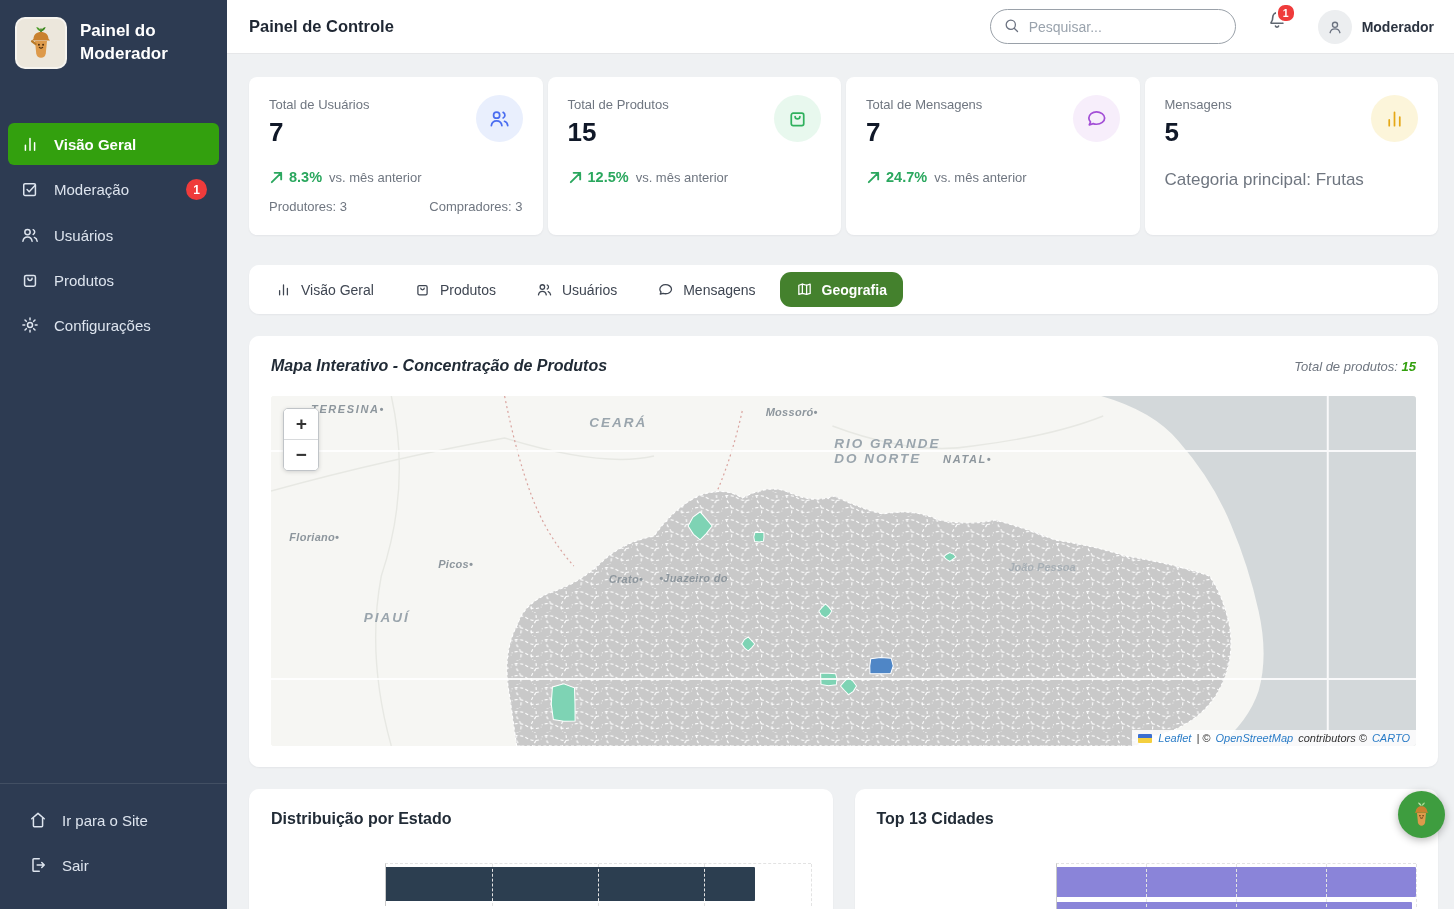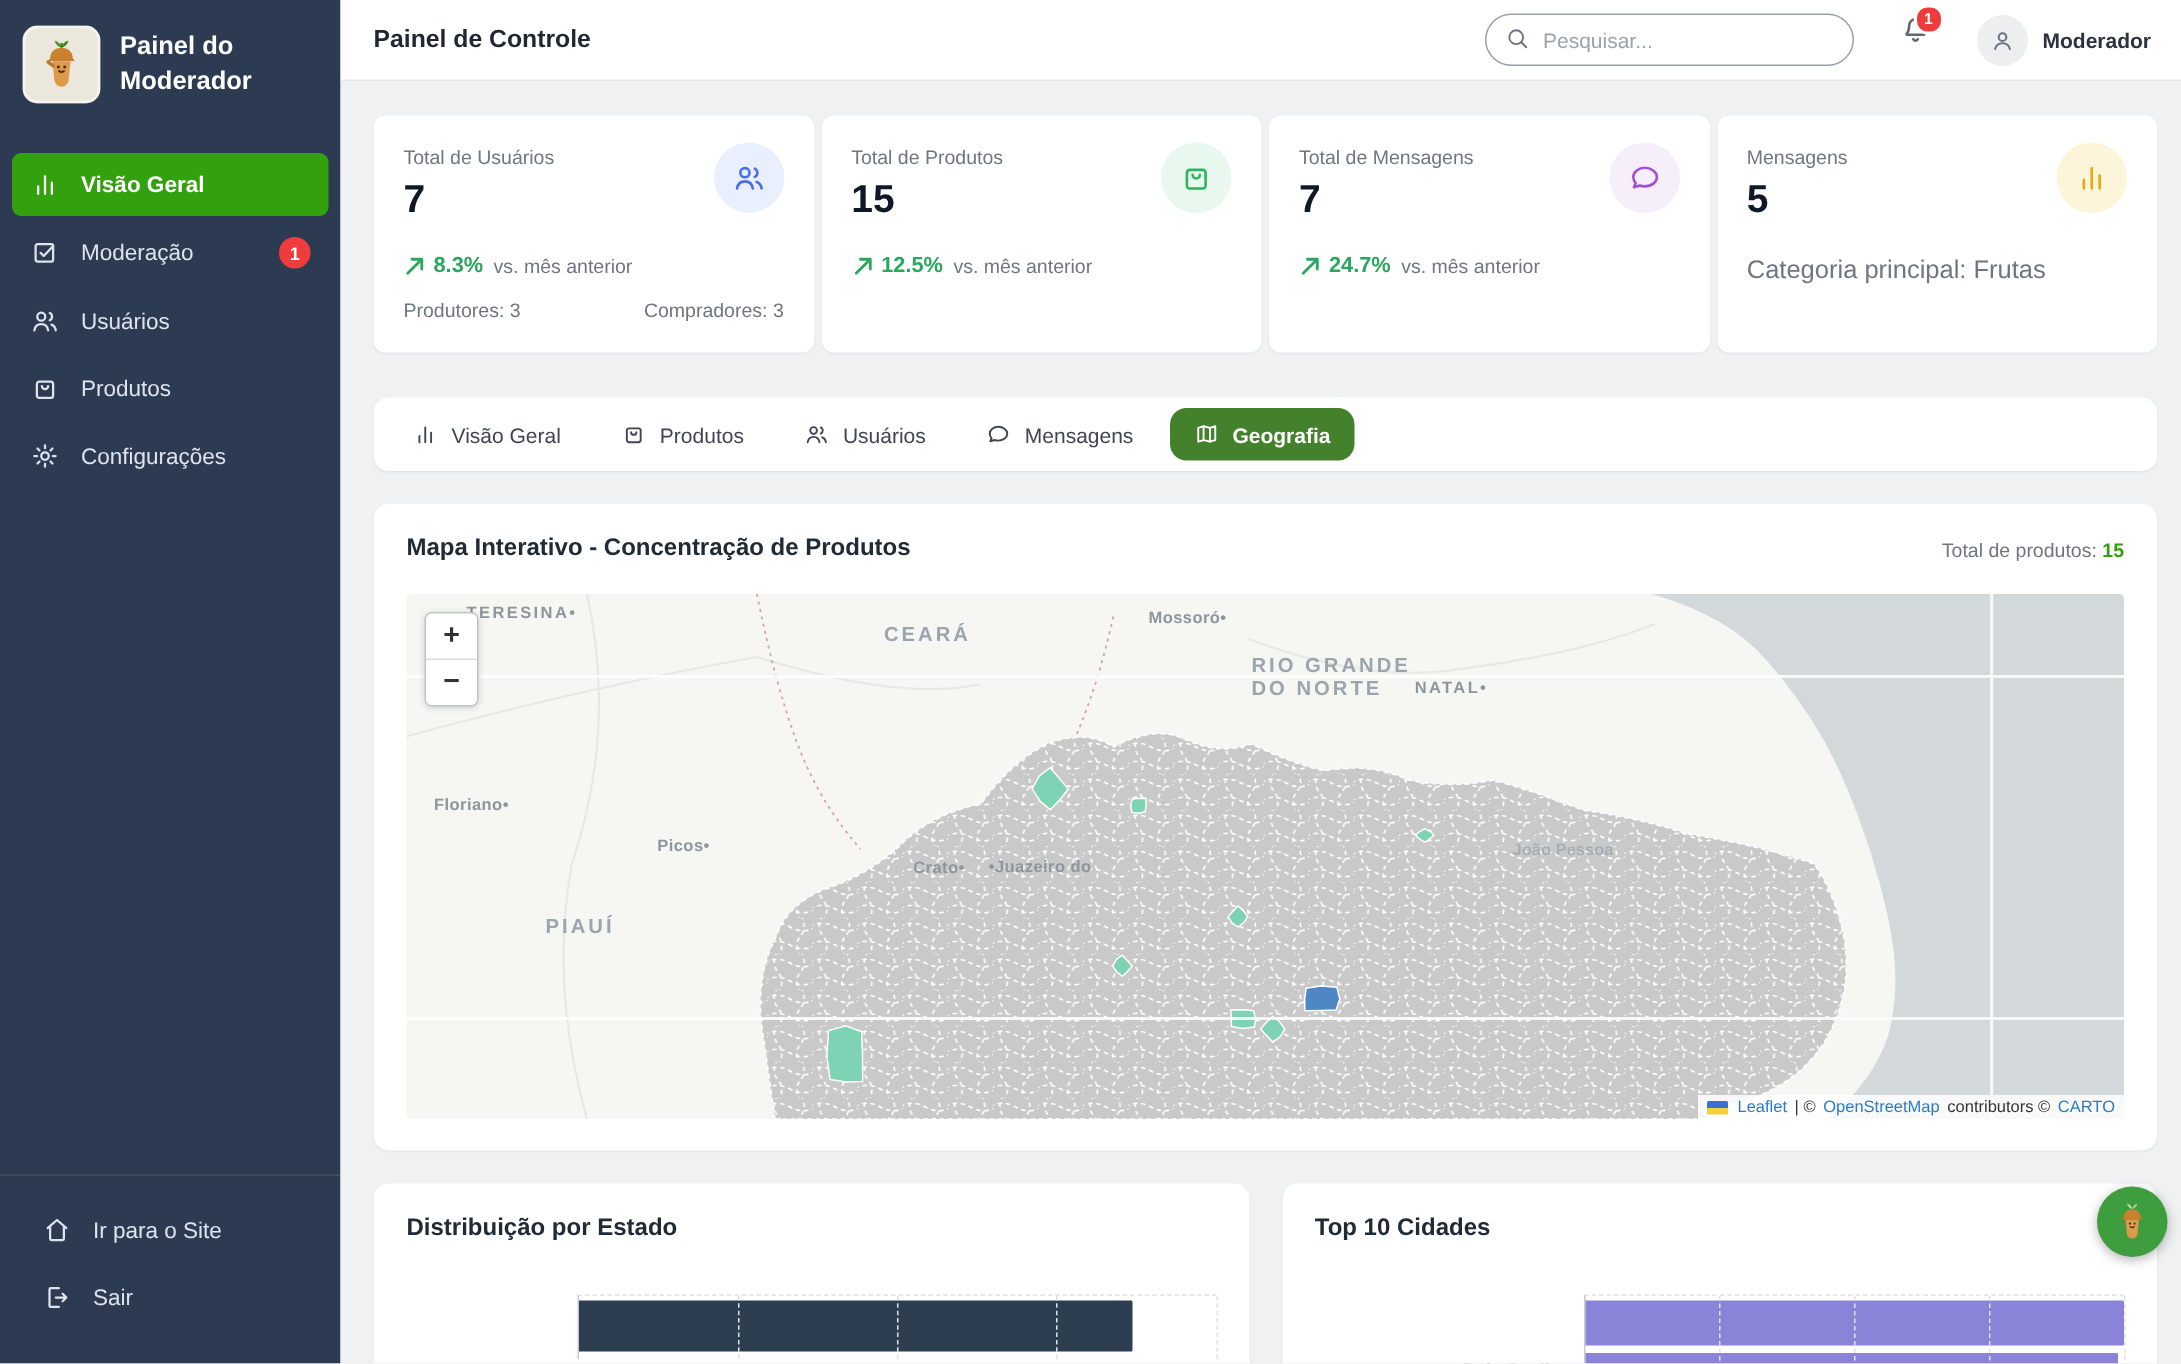--- a/index.html
+++ b/index.html
@@ -1,20 +1,20 @@
 <!DOCTYPE html>
 <html><head>
 <meta charset="utf-8">
 <style>
   html,body{margin:0;padding:0;}
   body{width:1454px;height:909px;overflow:hidden;font-family:"Liberation Sans",sans-serif;background:#eff1f3;position:relative;}
   .app{display:flex;width:100%;height:100%;}
 
   
-  .sidebar{width:227px;min-width:227px;background:#2d3b52;color:#e8ecf2;display:flex;flex-direction:column;}
+  .sidebar{width:227px;min-width:227px;background:#2d3b52;color:#e8ecf2;display:flex;flex-direction:column;gap:21px;}
   .logo-row{display:flex;align-items:center;gap:13px;padding:17px 14px 14px 15px;}
   .logo-box{width:48px;height:48px;border-radius:10px;background:#ece7dc;border:2px solid rgba(255,255,255,.55);display:flex;align-items:center;justify-content:center;}
   .logo-box svg{width:36px;height:36px;}
   .logo-title{font-size:17px;font-weight:700;line-height:1.35;color:#fff;}
   .side-menu{margin-top:16px;}
   .side-item{display:flex;align-items:center;gap:14px;margin:3px 8px;padding:11px 12px;border-radius:6px;font-size:15px;font-weight:500;color:#dde4ee;cursor:pointer;}
   .side-item.active{background:#33a00e;color:#fff;font-weight:600;}
   .side-badge{margin-left:auto;background:#ef3b3b;color:#fff;width:21px;height:21px;border-radius:50%;font-size:12px;font-weight:700;display:flex;align-items:center;justify-content:center;}
   .side-footer{margin-top:auto;padding:12px 8px 20px;border-top:1px solid rgba(255,255,255,.1);}
   .ic{display:inline-flex;align-items:center;justify-content:center;flex:none;}
@@ -52,21 +52,21 @@
   .detail-row{margin-top:14px;display:flex;justify-content:space-between;font-size:13px;color:#6f7680;}
   .card-sub{margin-top:22px;font-size:17px;color:#6f7680;}
 
   
   .tabs-bar{margin-top:30px;background:#fff;border-radius:10px;padding:7px 10px;display:flex;gap:8px;box-shadow:0 1px 2px rgba(16,24,40,.05);}
   .tab{display:flex;align-items:center;gap:9px;padding:9px 16px;border-radius:6px;font-size:14px;color:#3f4652;cursor:pointer;}
   .tab .ic{width:17px;height:17px;}
   .tab.active{background:#44812d;color:#fff;font-weight:600;border-radius:11px;}
 
   
-  .map-card{margin-top:22px;background:#fff;border-radius:10px;padding:21px 22px;box-shadow:0 1px 2px rgba(16,24,40,.05);}
+  .map-card{margin-top:22px;background:#fff;border-radius:10px;padding:21px 22px;box-shadow:0 1px 2px rgba(16,24,40,.05);font-style:italic;}
   .map-head{display:flex;align-items:center;justify-content:space-between;}
   .map-title{font-size:16px;font-weight:700;color:#212b36;}
   .map-total{font-size:13px;color:#6f7680;}
   .map-total b{color:#33a00e;font-weight:700;}
   .map{margin-top:21px;height:350px;position:relative;background:#f6f6f3;overflow:hidden;border-radius:3px;}
   .map svg.base{position:absolute;inset:0;width:100%;height:100%;}
   .map-label{position:absolute;white-space:pre-line;font-weight:600;}
   .s-state{font-size:13.5px;letter-spacing:2px;color:#9aa5ad;font-weight:600;}
   .s-city{font-size:11px;letter-spacing:.3px;color:#8d969d;}
   .s-city-caps{font-size:11px;letter-spacing:1.6px;color:#8d969d;font-weight:700;}
@@ -434,21 +434,21 @@
               <div class="hbar-plot">
                 <div class="hgrid" style="left: 25%;"></div>
                 <div class="hgrid" style="left: 50%;"></div>
                 <div class="hgrid" style="left: 75%;"></div>
                 <div class="hgrid" style="left: 100%;"></div>
                 <div class="hbar-fill" style="height: 34px; margin-bottom: 5px; width: 87%; background: rgb(44, 62, 80);"></div>
               </div>
             </div>
         </section>
         <section class="chart-card chart-1">
-          <h3 class="chart-title">Top 10 Cidades</h3>
+          <h3 class="chart-title">Top 13 Cidades</h3>
           <div class="hbar" id="chart-body-1">
               <div class="hbar-labels">
                 <div class="hbar-label" style="height: 30px; margin-bottom: 5px;"></div>
                 <div class="hbar-label" style="height: 30px; margin-bottom: 5px;">Belo Jardim</div>
               </div>
               <div class="hbar-plot">
                 <div class="hgrid" style="left: 25%;"></div>
                 <div class="hgrid" style="left: 50%;"></div>
                 <div class="hgrid" style="left: 75%;"></div>
                 <div class="hgrid" style="left: 100%;"></div>

